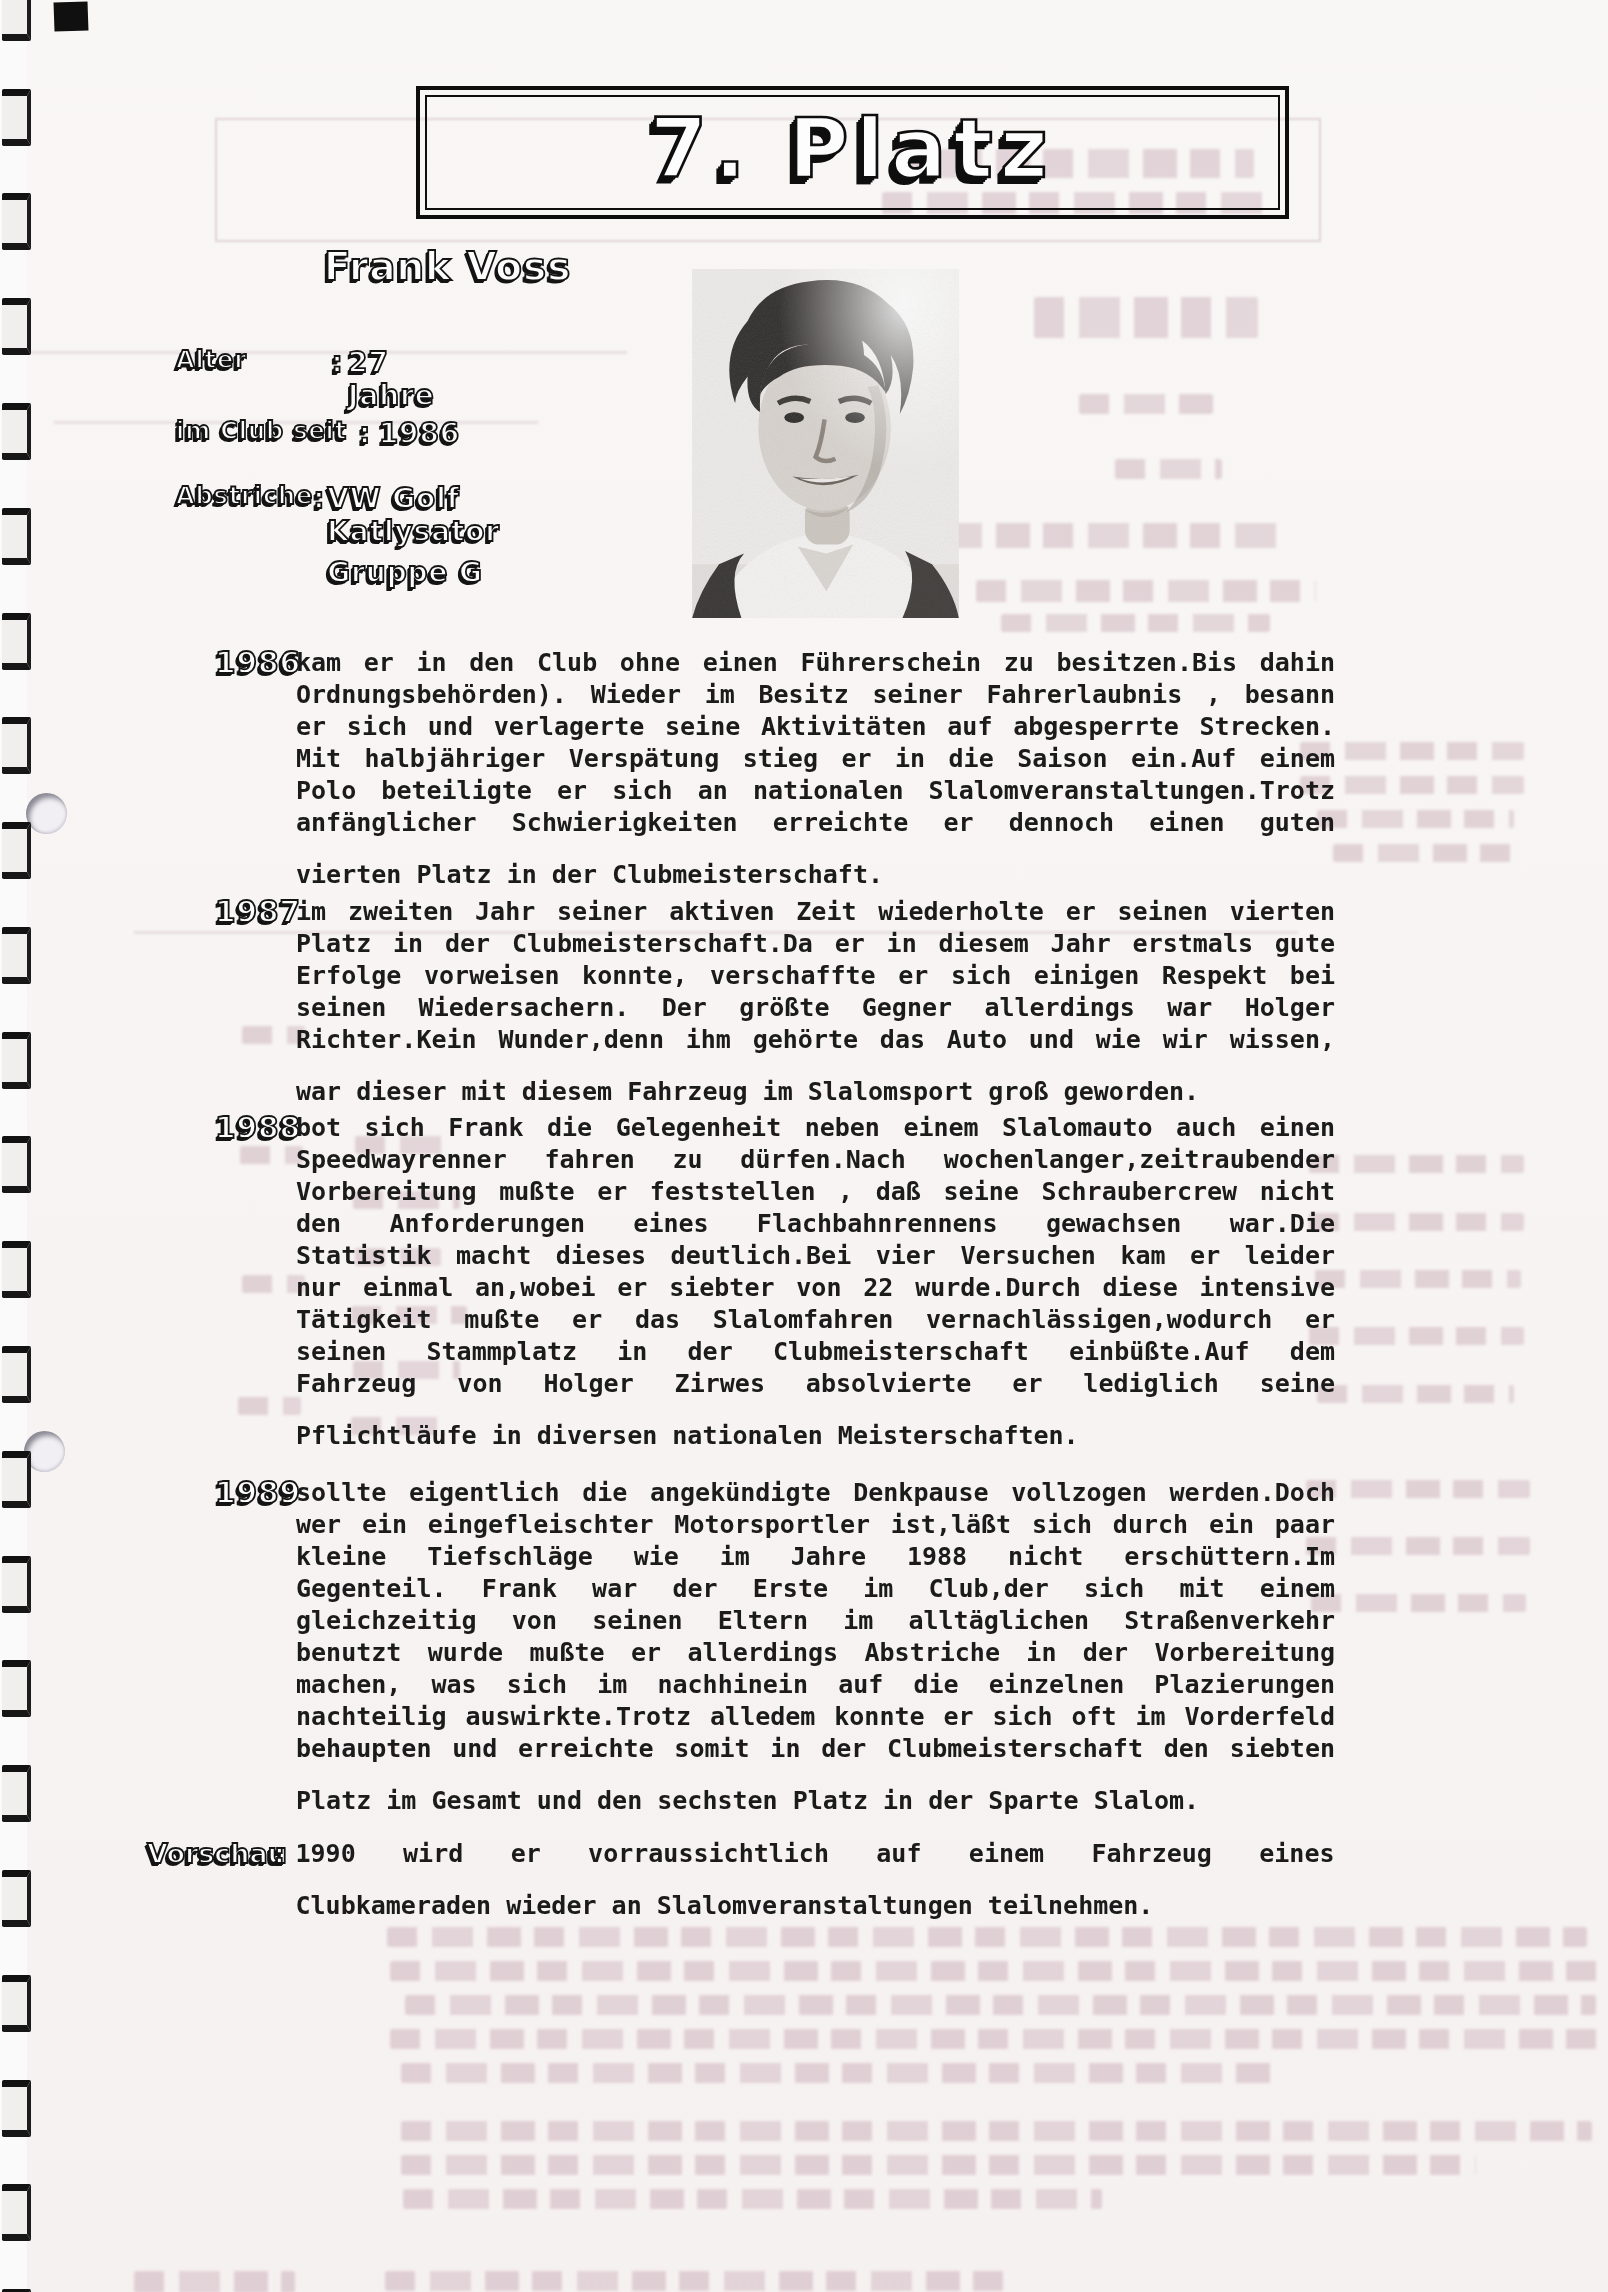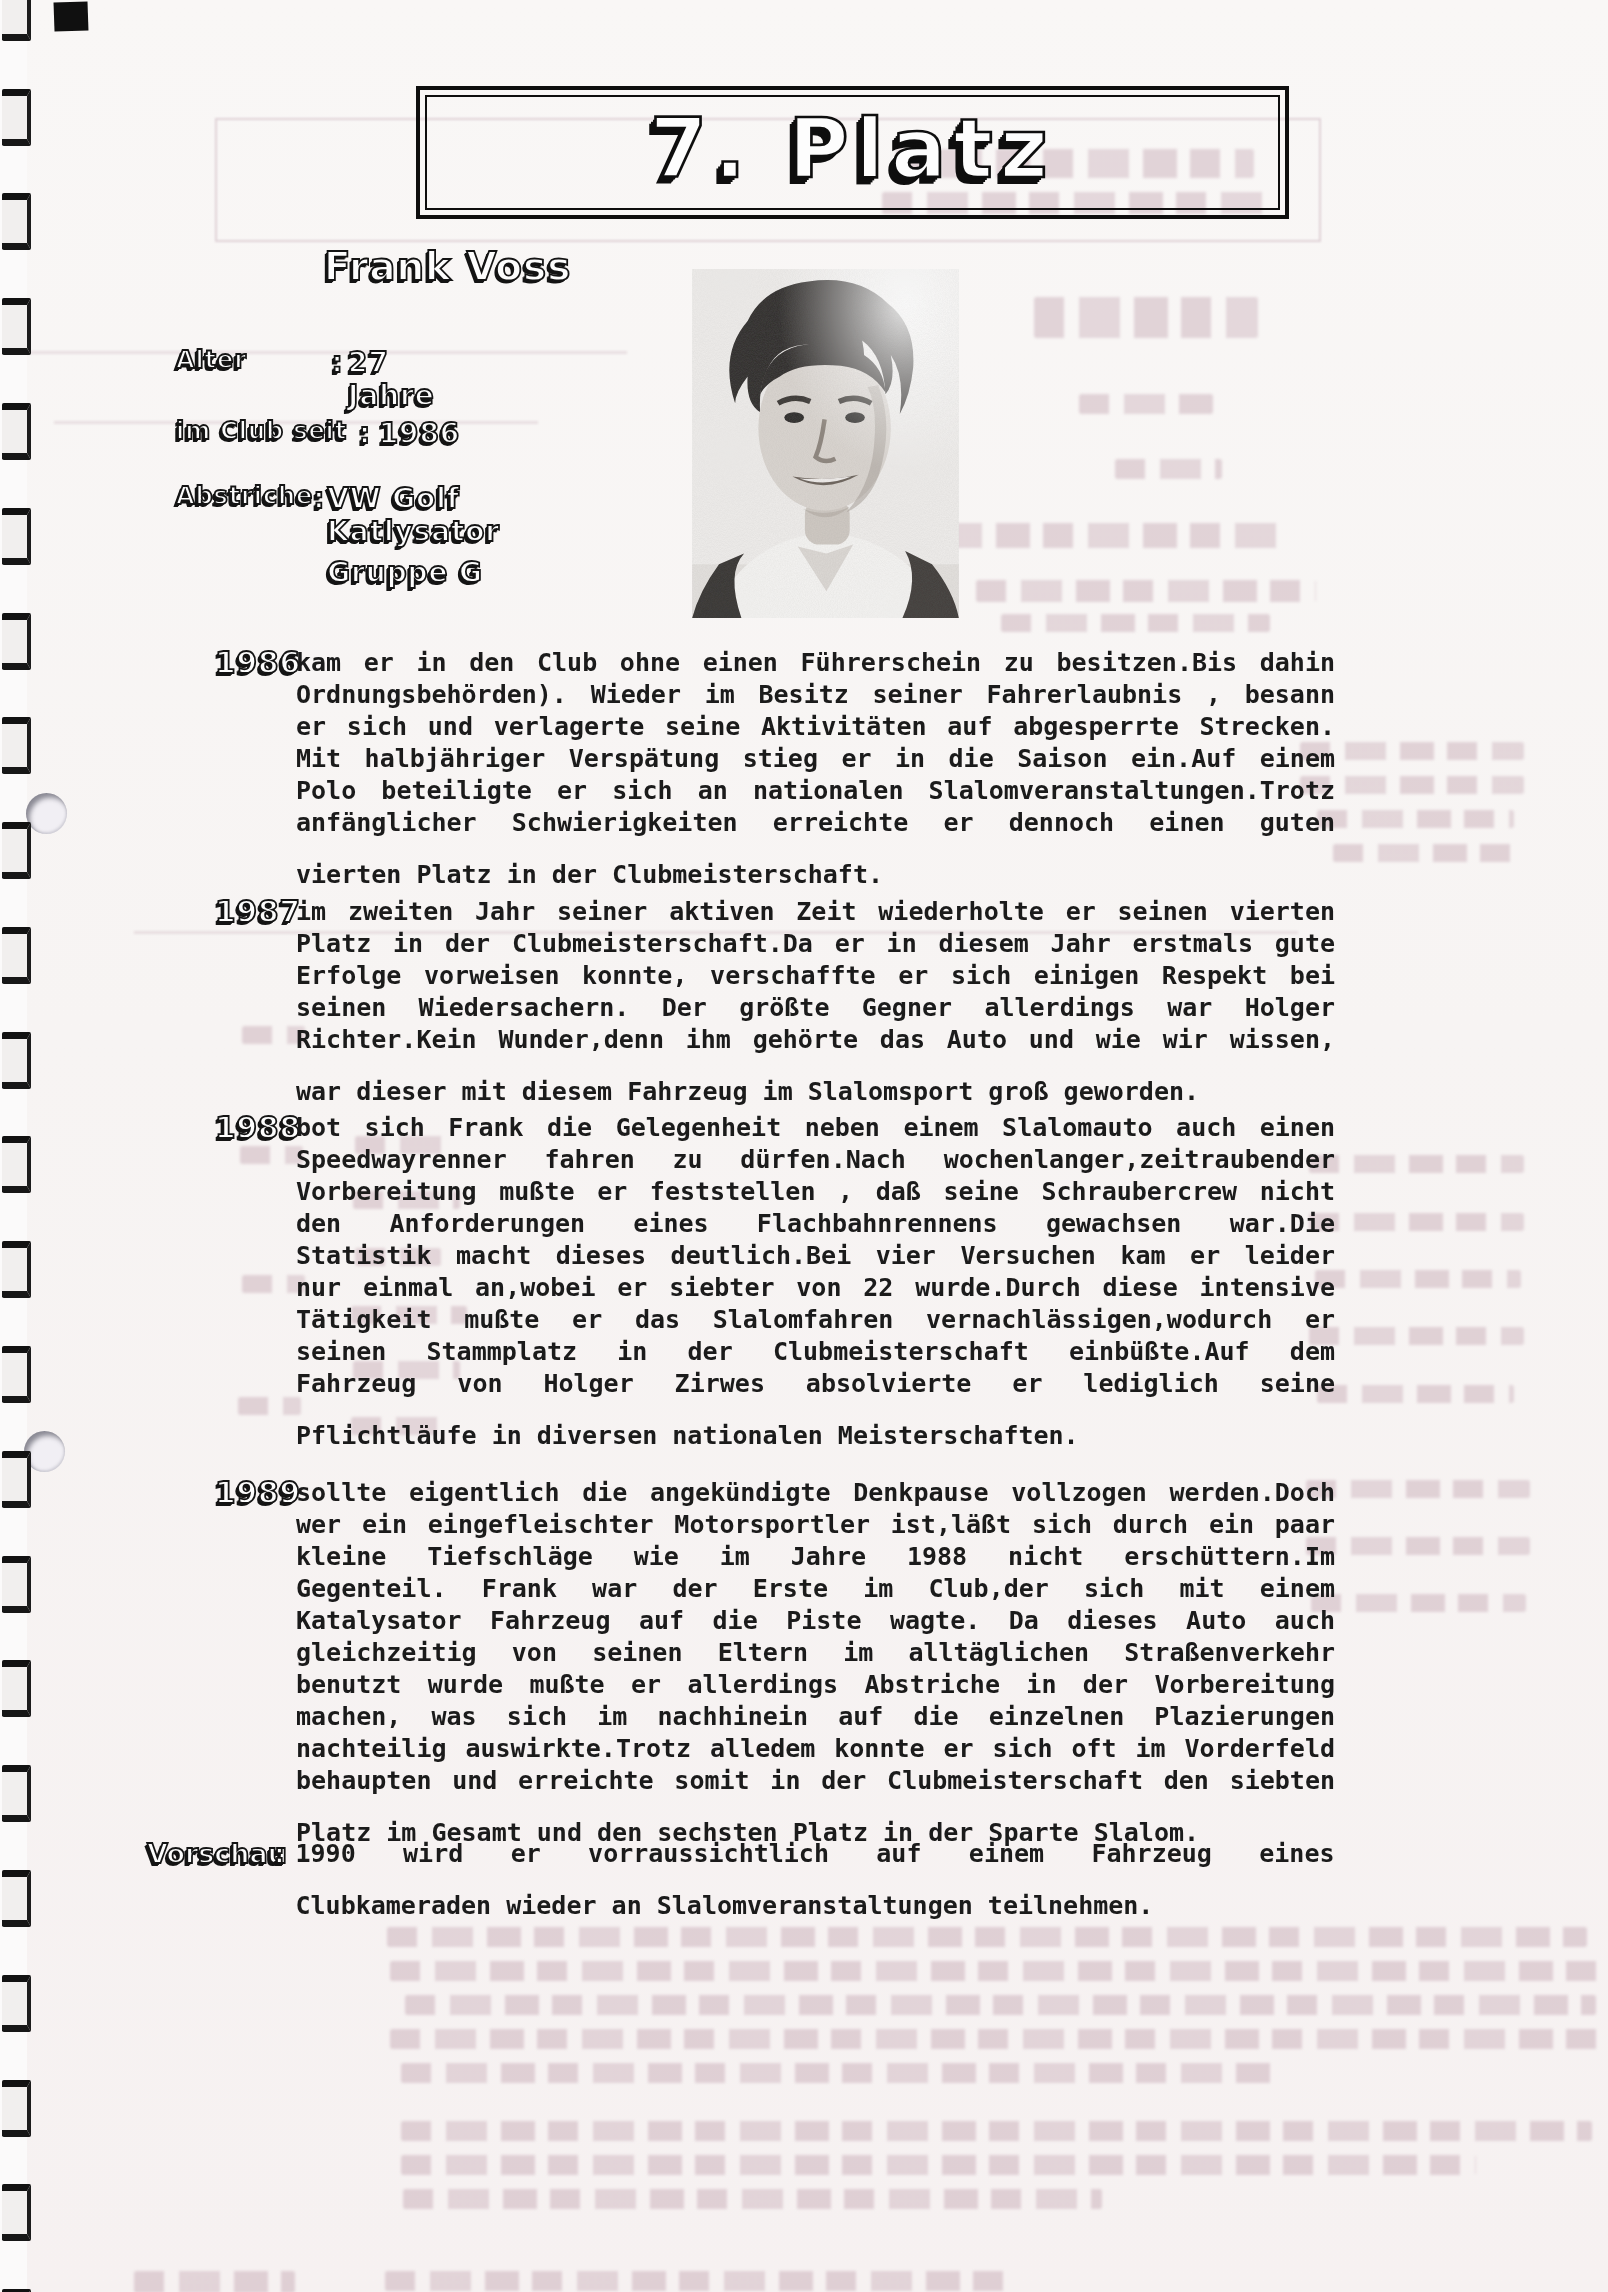--- a/index.html
+++ b/index.html
@@ -196,21 +196,20 @@
           <div class="bodyline lastline">Pflichtläufe in diversen nationalen Meisterschaften.</div>
         </div>
       </div>
       <div class="section" style="margin-bottom: 0px;">
         <div class="outline yearlab">1989</div>
         <div class="linescol">
           <div class="bodyline">sollte eigentlich die angekündigte Denkpause vollzogen werden.Doch</div>
           <div class="bodyline">wer ein eingefleischter Motorsportler ist,läßt sich durch ein paar</div>
           <div class="bodyline">kleine Tiefschläge wie im Jahre 1988 nicht erschüttern.Im</div>
           <div class="bodyline">Gegenteil. Frank war der Erste im Club,der sich mit einem</div>
-          <div class="bodyline">Katalysator Fahrzeug auf die Piste wagte. Da dieses Auto auch</div>
           <div class="bodyline">gleichzeitig von seinen Eltern im alltäglichen Straßenverkehr</div>
           <div class="bodyline">benutzt wurde mußte er allerdings Abstriche in der Vorbereitung</div>
           <div class="bodyline">machen, was sich im nachhinein auf die einzelnen Plazierungen</div>
           <div class="bodyline">nachteilig auswirkte.Trotz alledem konnte er sich oft im Vorderfeld</div>
           <div class="bodyline">behaupten und erreichte somit in der Clubmeisterschaft den siebten</div>
           <div class="bodyline lastline">Platz im Gesamt und den sechsten Platz in der Sparte Slalom.</div>
         </div>
       </div>
     </div>
 

